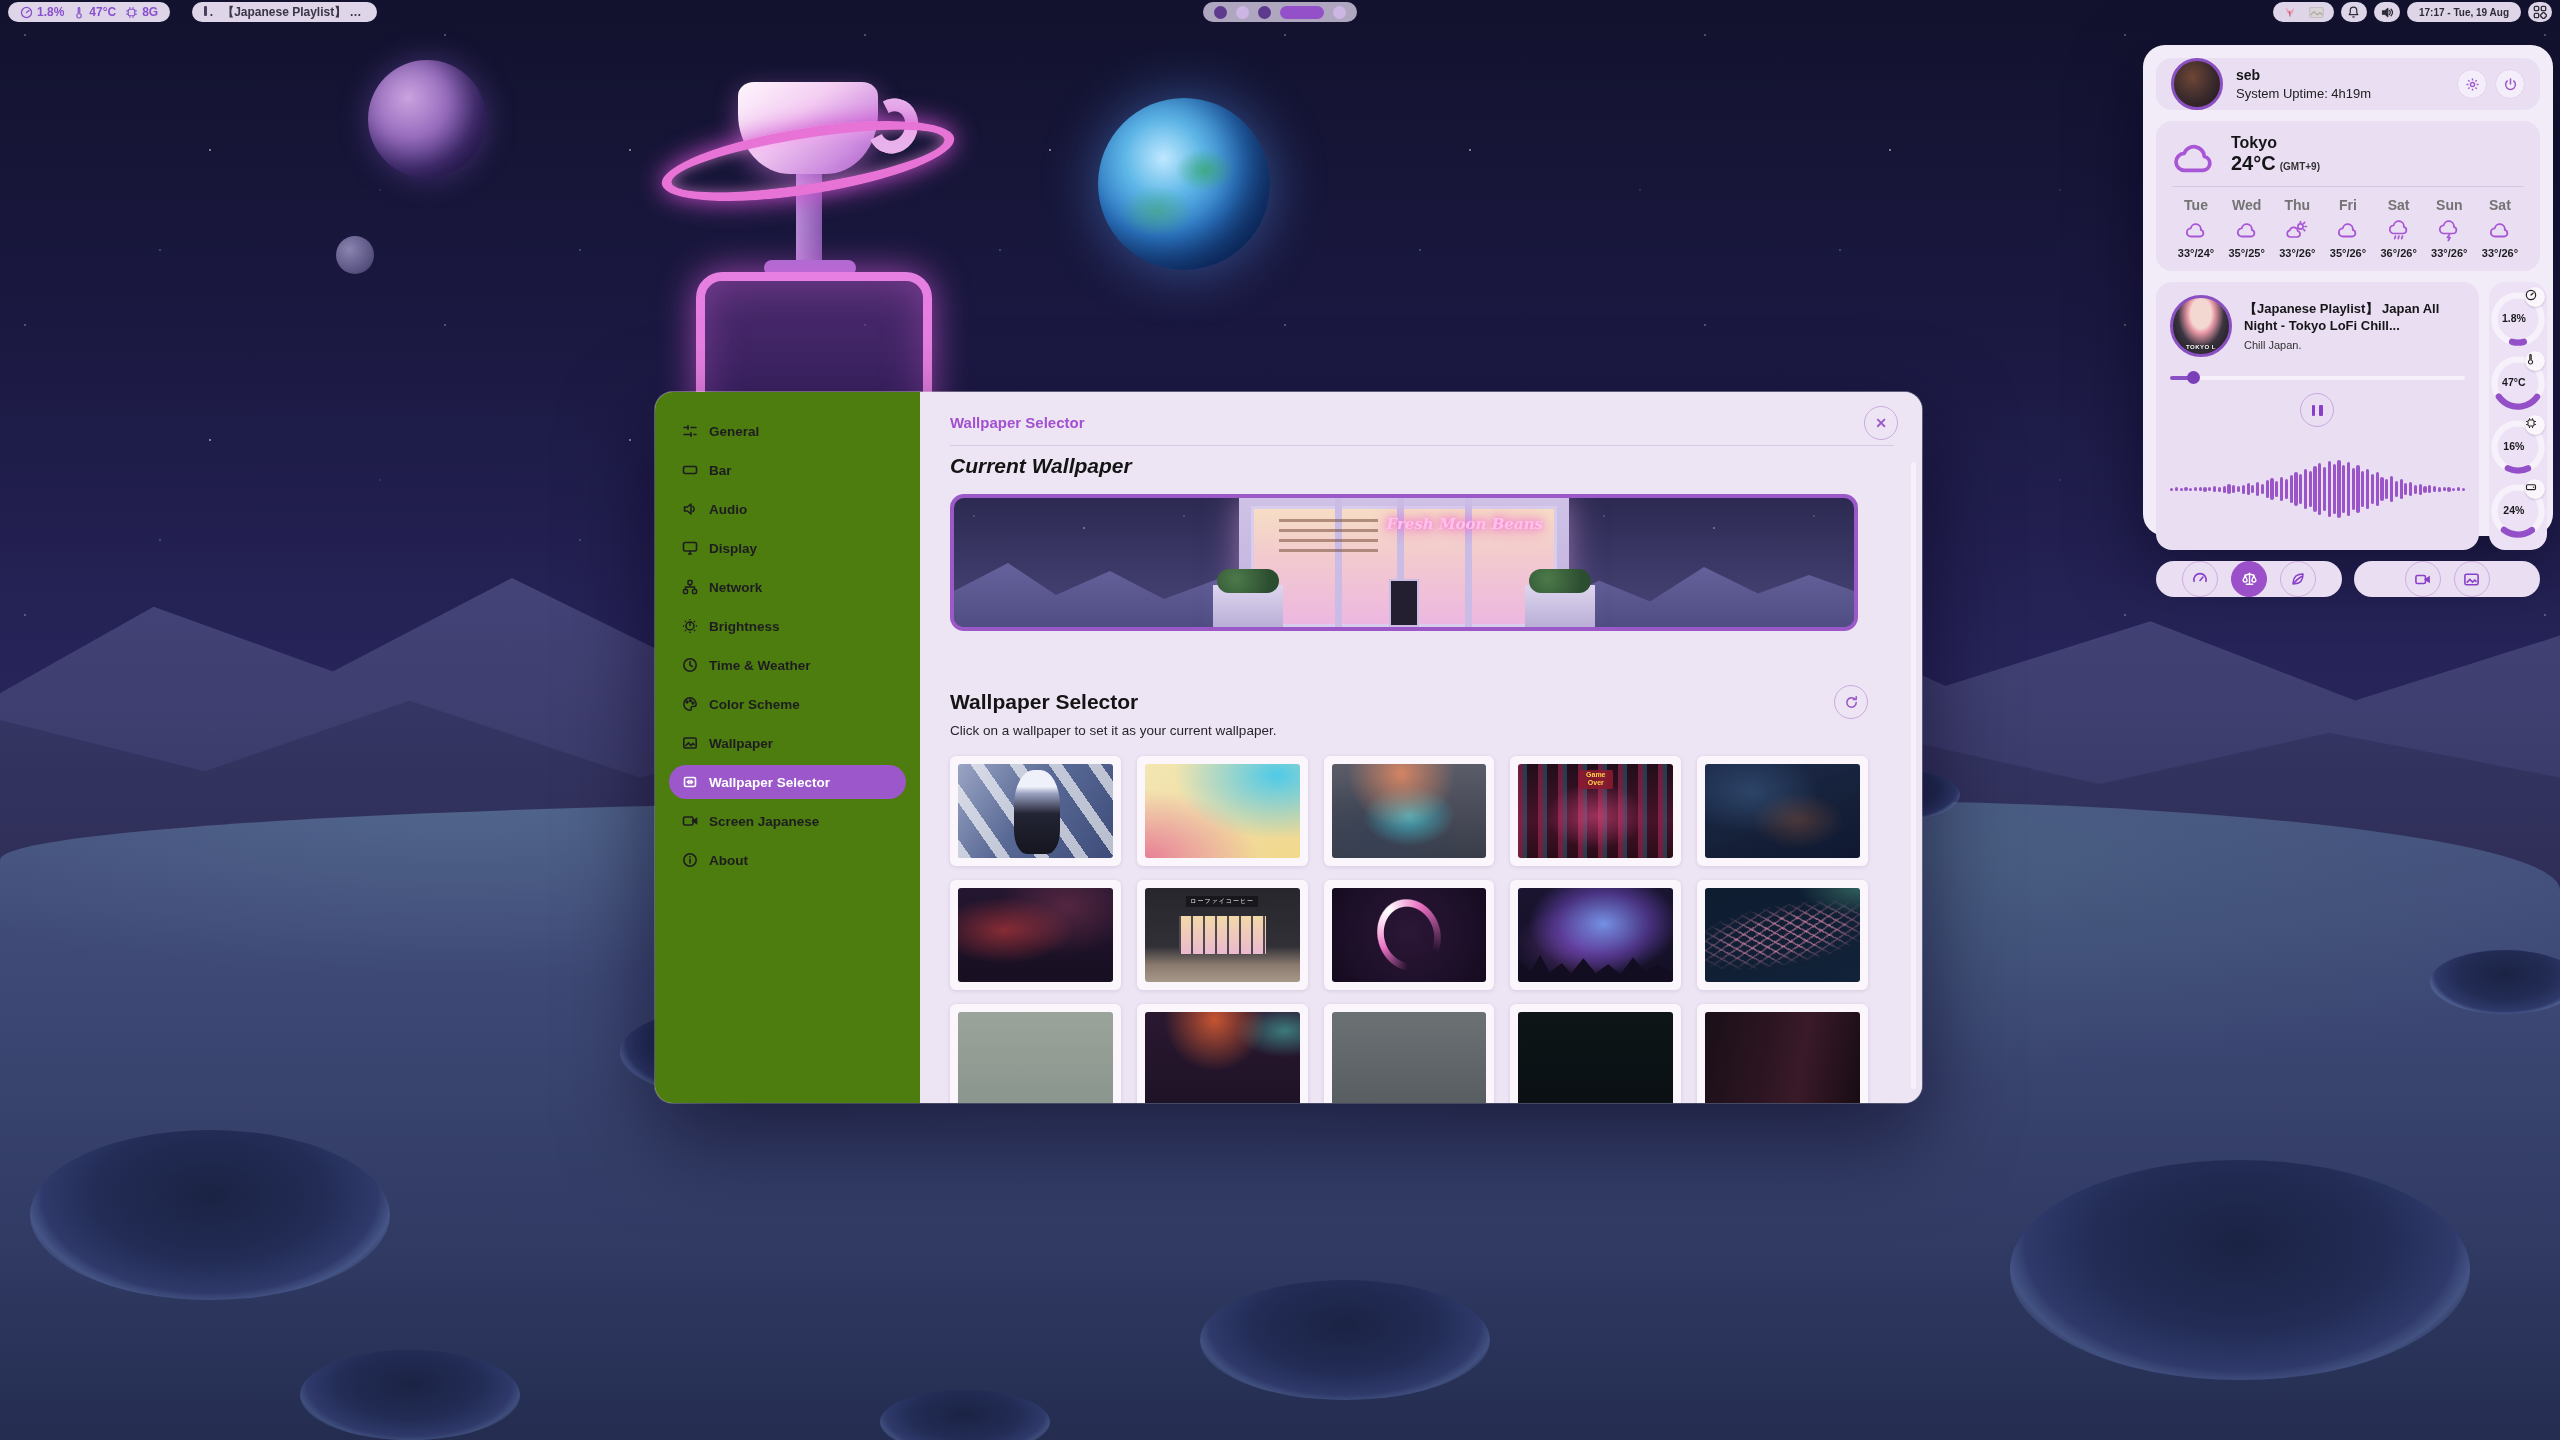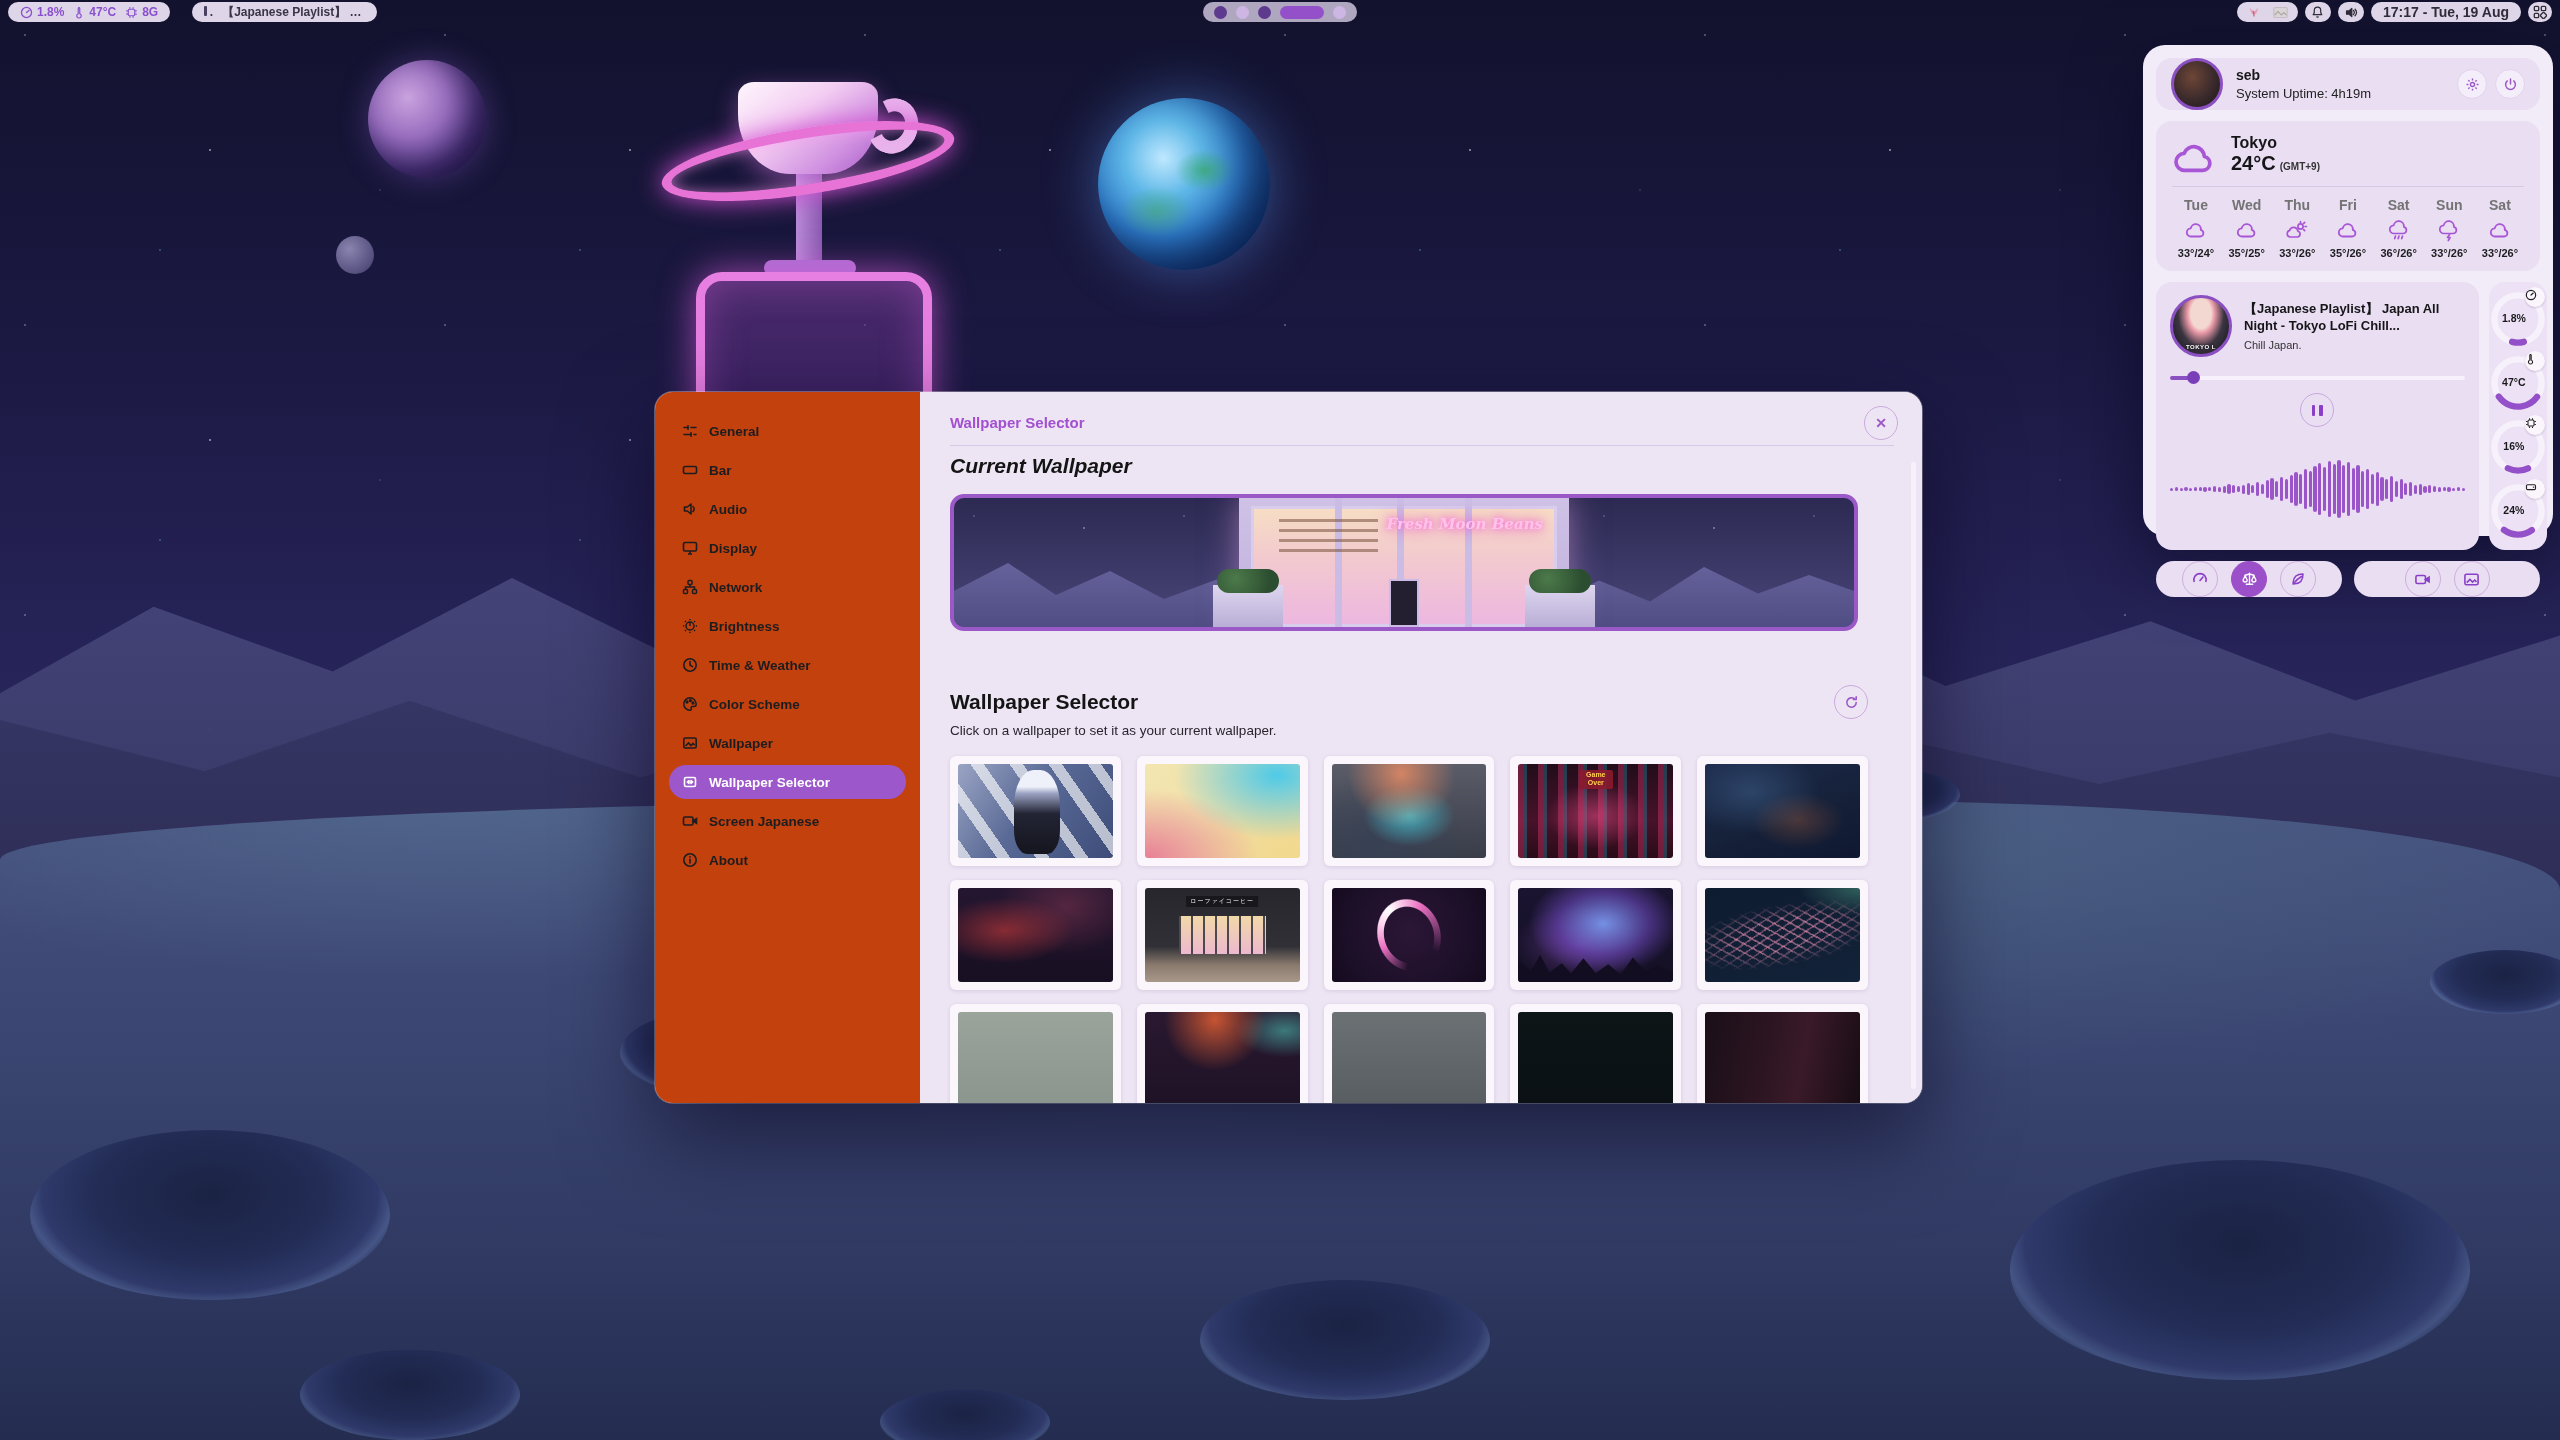--- a/index.html
+++ b/index.html
@@ -76,28 +76,28 @@
   .music-pill span { white-space:nowrap; overflow:hidden; text-overflow:ellipsis; }
   .pause-bars i { display:inline-block; width:3px; height:10px; background:#4a3f5e; border-radius:1px; margin-right:2px; }
   .ws-pill { position:absolute; left:50%; top:2px; transform:translateX(-50%); background:rgba(228,217,240,.75);
     border-radius:11px; height:20px; display:flex; align-items:center; gap:9px; padding:0 11px; }
   .ws-dot { width:13px; height:13px; border-radius:7px; background:#cdb6e4; }
   .ws-dot.occupied { background:#5d3a8e; }
   .ws-dot.active { width:44px; background:#9450c8; }
   .tb-right { margin-left:auto; display:flex; align-items:center; gap:7px; }
   .tray-pill { gap:12px; padding:0 10px; }
   .icon-pill { width:26px; justify-content:center; padding:0; gap:0; }
-  .clock-pill { font-weight:700; color:#2f2b38; font-size:14px; }
+  .clock-pill { font-weight:700; color:#2f2b38; font-size:10px; }
   .apps-pill { width:24px; justify-content:center; padding:0; }
 
   
   #settings-window { position:absolute; left:655px; top:392px; width:1267px; height:711px; border-radius:18px;
     background:#ece3f4; box-shadow:0 32px 90px rgba(8,4,28,.6), 0 0 0 1px rgba(255,255,255,.35); z-index:5;
     display:flex; overflow:hidden; }
-  .sidebar { width:265px; background:#c2410c; padding:22px 14px; display:flex; flex-direction:column; gap:5px; }
+  .sidebar { width:265px; background:#4d7c0f; padding:22px 14px; display:flex; flex-direction:column; gap:5px; }
   .side-item { height:34px; border-radius:17px; display:flex; align-items:center; gap:11px; padding:0 13px;
     font-size:13.5px; font-weight:700; color:#1d1d20; cursor:pointer; }
   .side-item svg { flex:none; }
   .side-item.active { background:#9c57cb; color:#fff; }
   .main { flex:1; padding:18px 28px 0 30px; position:relative; background:#ede5f4; }
   .panel-title { color:#a24fd0; font-size:15px; font-weight:700; padding-top:4px; }
   .close-btn { position:absolute; right:24px; top:14px; width:34px; height:34px; border-radius:50%;
     border:1.5px solid #cbaade; color:#9b59c7; display:grid; place-items:center; font-size:14px; font-weight:700; cursor:pointer; }
   .hdr-divider { border-bottom:1.5px solid #d9c9e8; margin-top:14px; }
   .h2 { font-size:21px; font-weight:800; color:#141414; }

